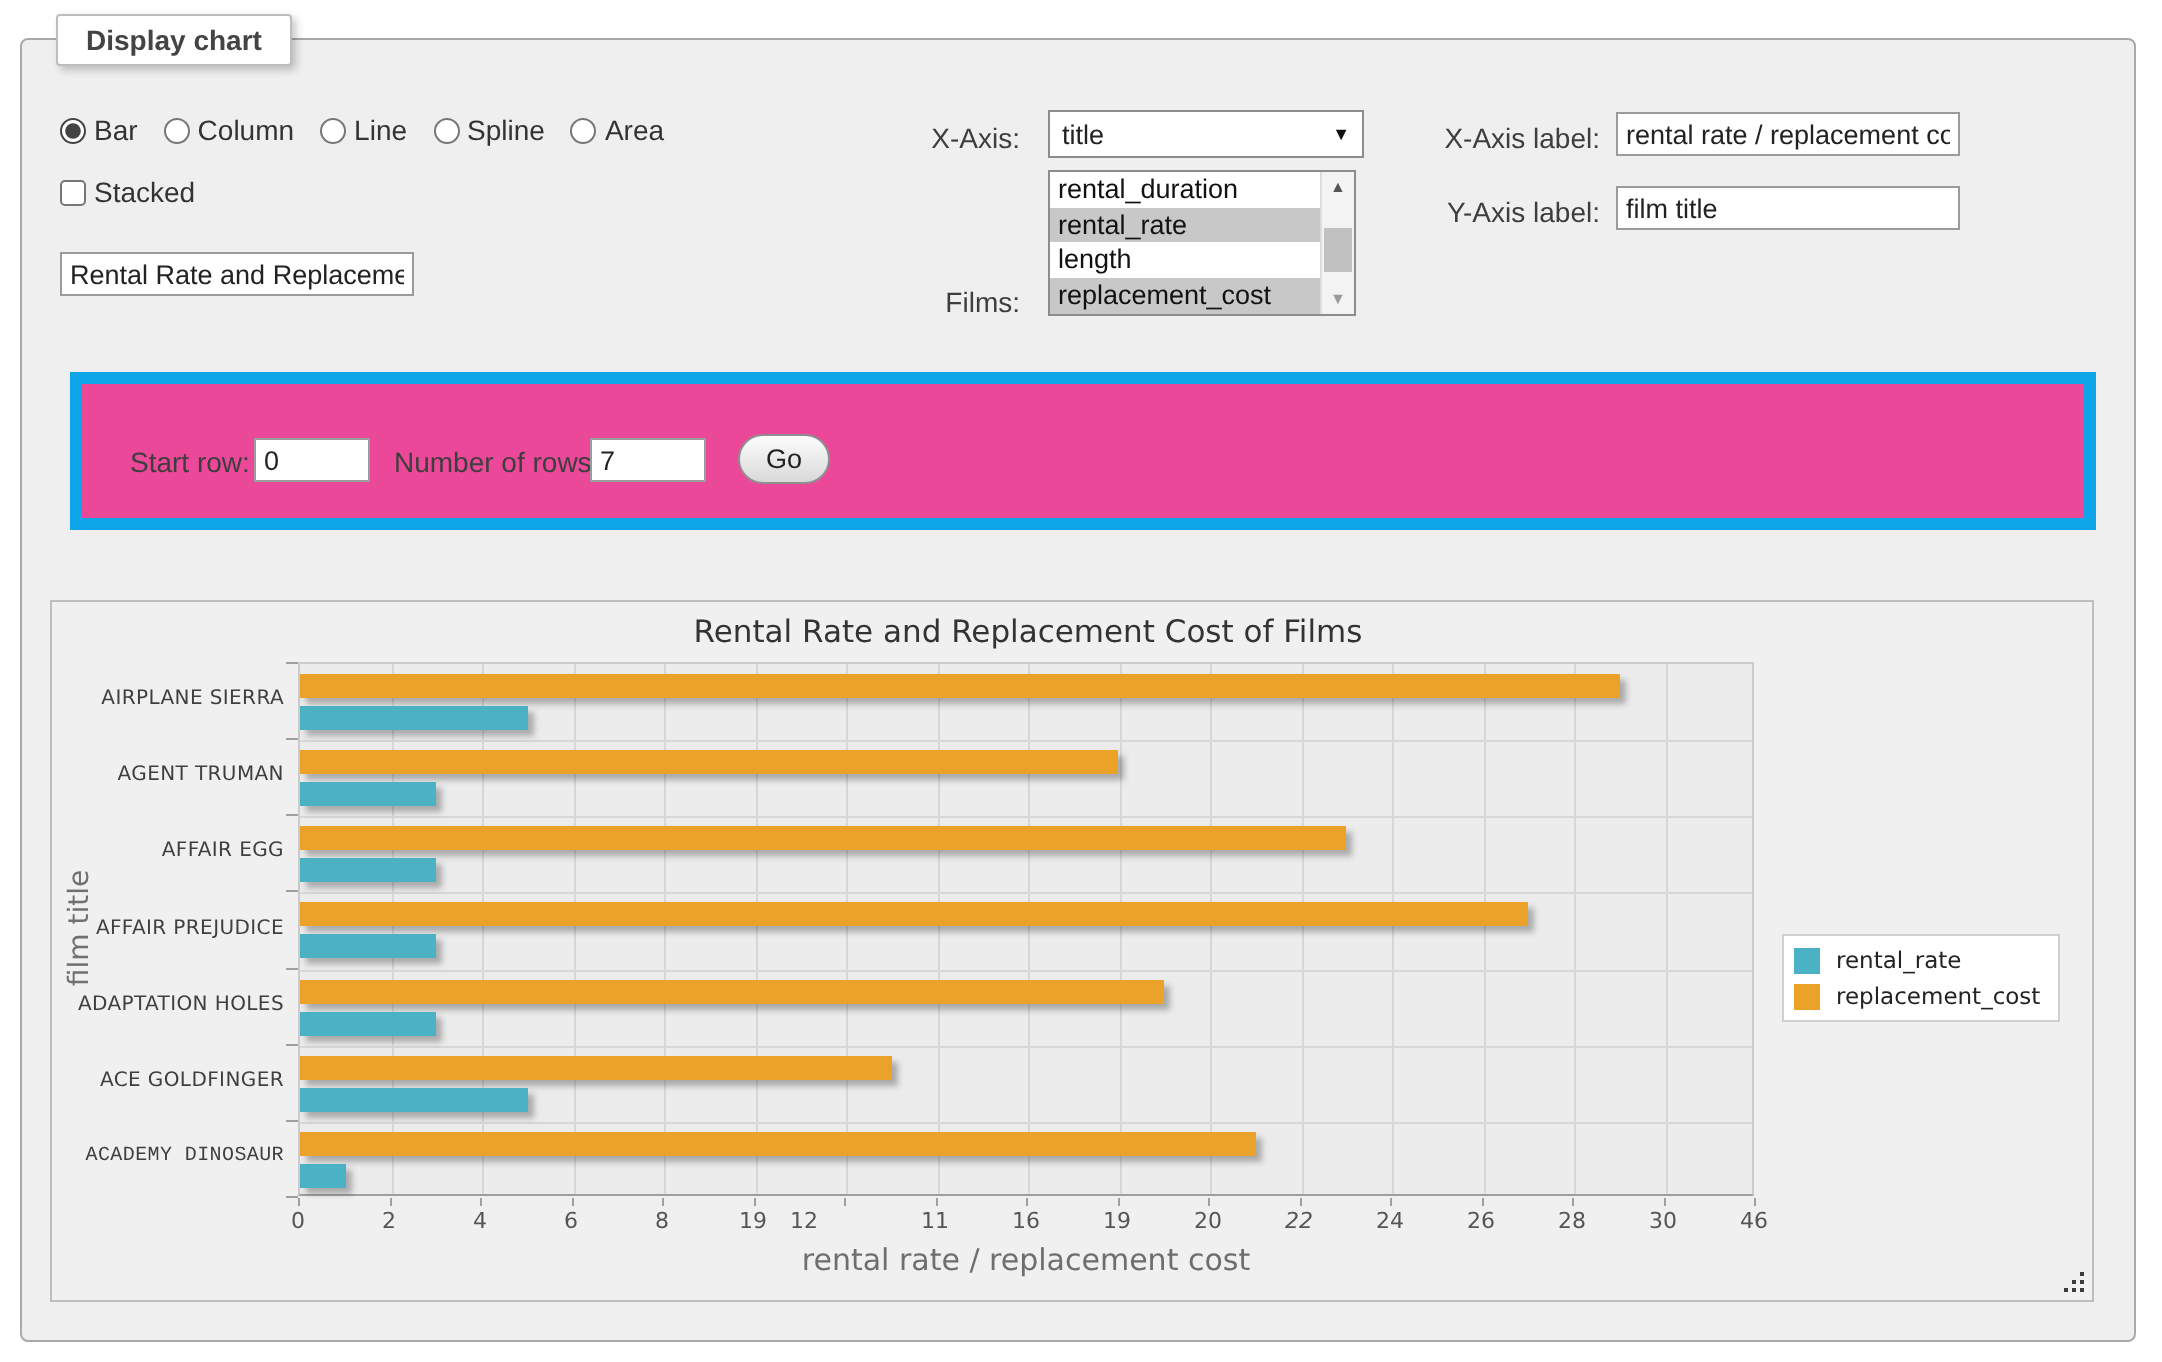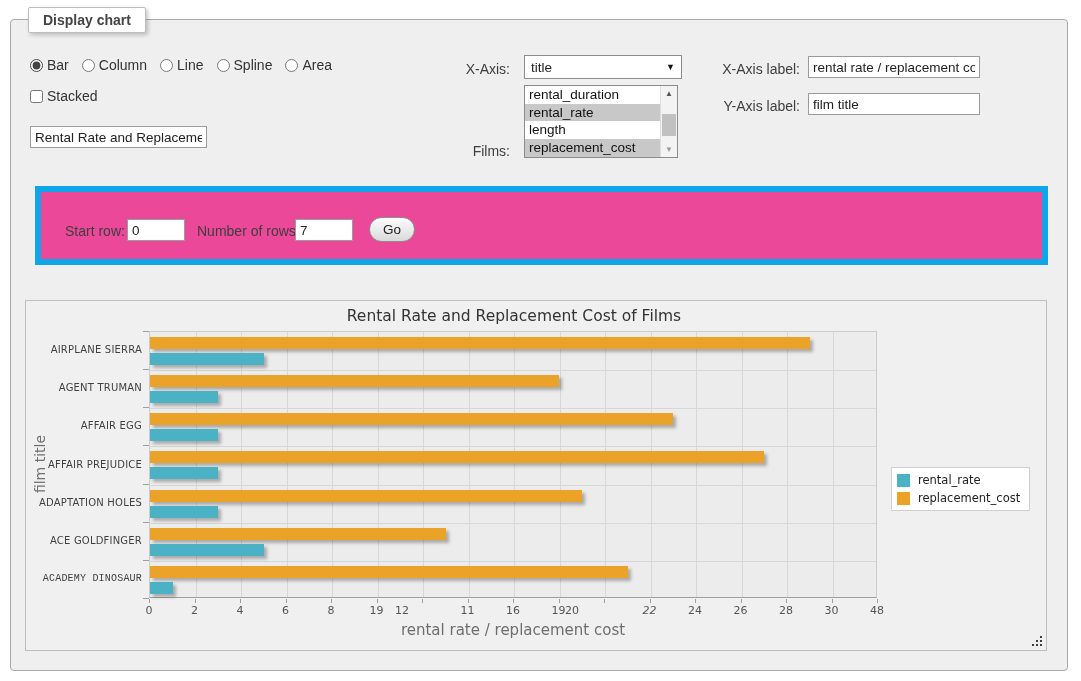--- a/index.html
+++ b/index.html
@@ -234,28 +234,28 @@
       <div class="xtick-label" style="left: 350.5px;">19</div>
       <div class="xtick" style="left: 396px;"></div>
       <div class="xtick-label" style="left: 376px;">12</div>
       <div class="xtick" style="left: 441.5px;"></div>
       <div class="xtick-label" style="left: 441.5px;">11</div>
       <div class="xtick" style="left: 487px;"></div>
       <div class="xtick-label" style="left: 487px;">16</div>
       <div class="xtick" style="left: 532.5px;"></div>
       <div class="xtick-label" style="left: 532.5px;">19</div>
       <div class="xtick" style="left: 578px;"></div>
-      <div class="xtick-label" style="left: 546px;">20</div>
+      <div class="xtick-label" style="left: 578px;">20</div>
       <div class="xtick" style="left: 623.5px;"></div>
       <div class="xtick-label" style="left: 623.5px; font-style: italic;">22</div>
       <div class="xtick" style="left: 669px;"></div>
       <div class="xtick-label" style="left: 669px;">24</div>
       <div class="xtick" style="left: 714.5px;"></div>
       <div class="xtick-label" style="left: 714.5px; text-align: center;">26</div>
       <div class="xtick" style="left: 760px;"></div>
       <div class="xtick-label" style="left: 760px;">28</div>
       <div class="xtick" style="left: 805.5px;"></div>
       <div class="xtick-label" style="left: 805.5px;">30</div>
       <div class="xtick" style="left: 851px;"></div>
-      <div class="xtick-label" style="left: 851px;">48</div>
+      <div class="xtick-label" style="left: 851px;">46</div>
     </div>
 
 </div>
 
 </body></html>

